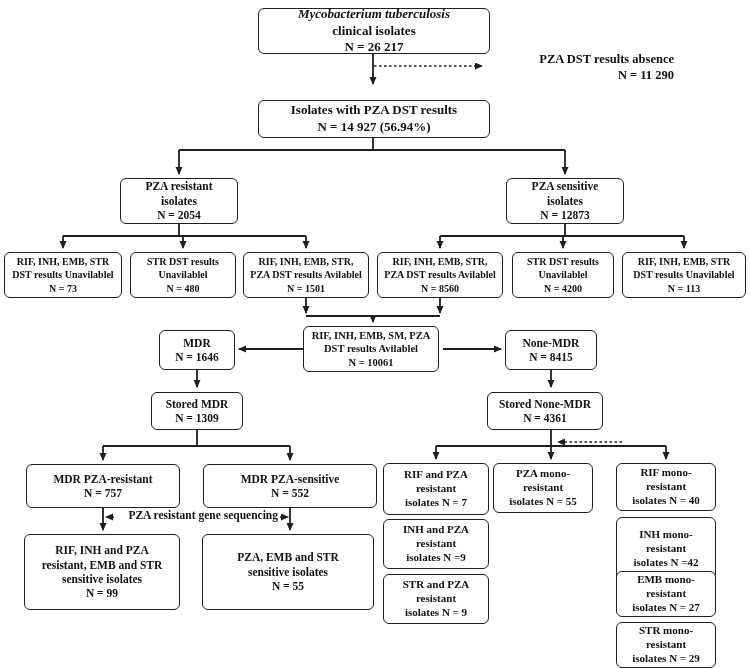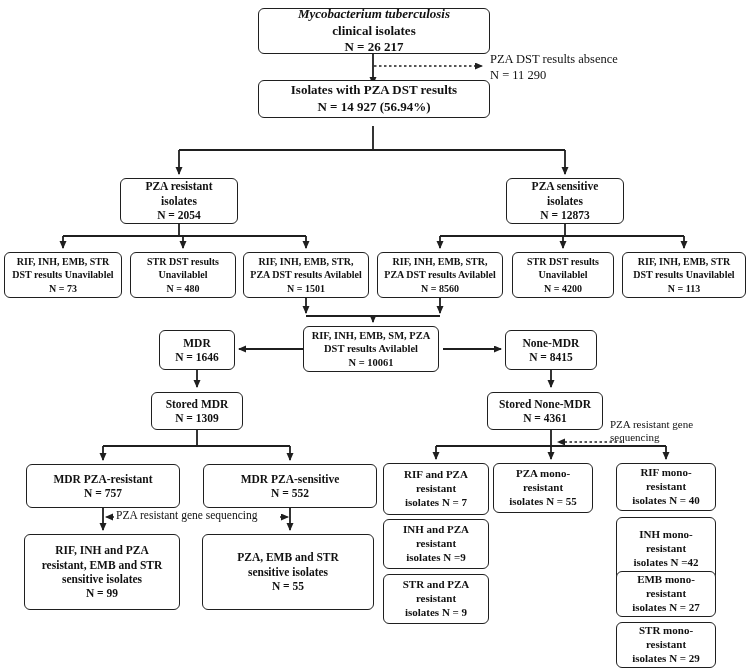--- a/index.html
+++ b/index.html
@@ -14,21 +14,21 @@
     display:flex;flex-direction:column;align-items:center;justify-content:center;
     text-align:center;font-weight:bold;padding:1px 2px;
   }
   .ln{width:100%;}
   .it{font-style:italic;}
   .fs-lg{font-size:13px;line-height:1.28;}
   .fs-md{font-size:11.5px;line-height:1.26;}
   .fs-sm{font-size:10px;line-height:1.32;}
   .fs-cn{font-size:10.5px;line-height:1.3;}
   .fs-col{font-size:11px;line-height:1.25;}
-  .lbl{position:absolute;text-align:left;font-weight:normal;}
+  .lbl{position:absolute;text-align:right;font-weight:bold;}
   .lbl-absence{left:490px;top:52px;width:184px;font-size:12.5px;line-height:1.25;}
   .lbl-seq-bidir{left:116px;top:509px;width:162px;font-size:11.5px;line-height:1.2;}
   .lbl-seq-right{left:610px;top:418px;width:140px;font-size:11px;line-height:1.2;}
 </style>
 </head>
 <body>
 
 <div class="stage">
 
   <svg class="arrows" viewBox="0 0 750 669">
@@ -80,21 +80,21 @@
       <path d="M280,517 H288" marker-end="url(#m)"></path>
     </g>
   </svg>
 
   <div class="bx fs-lg" style="left:258px;top:8px;width:232px;height:46px">
     <div class="ln it">Mycobacterium tuberculosis</div>
     <div class="ln">clinical isolates</div>
     <div class="ln">N = 26 217</div>
   </div>
 
-  <div class="bx fs-lg" style="left:258px;top:80px;width:232px;height:38px">
+  <div class="bx fs-lg" style="left:258px;top:100px;width:232px;height:38px">
     <div class="ln">Isolates with PZA DST results</div>
     <div class="ln">N = 14 927 (56.94%)</div>
   </div>
 
   <div class="bx fs-md" style="left:120px;top:178px;width:118px;height:46px">
     <div class="ln">PZA resistant</div>
     <div class="ln">isolates</div>
     <div class="ln">N = 2054</div>
   </div>
 
@@ -239,18 +239,14 @@
 
   <div class="lbl lbl-absence">
     <div class="ln">PZA DST results absence</div>
     <div class="ln">N = 11 290</div>
   </div>
 
   <div class="lbl lbl-seq-bidir">
     <div class="ln">PZA resistant gene sequencing</div>
   </div>
 
-  <div class="lbl lbl-seq-right">
-    <div class="ln">PZA resistant gene</div>
-    <div class="ln">sequencing</div>
-  </div>
 
 </div>
 
 </body></html>

